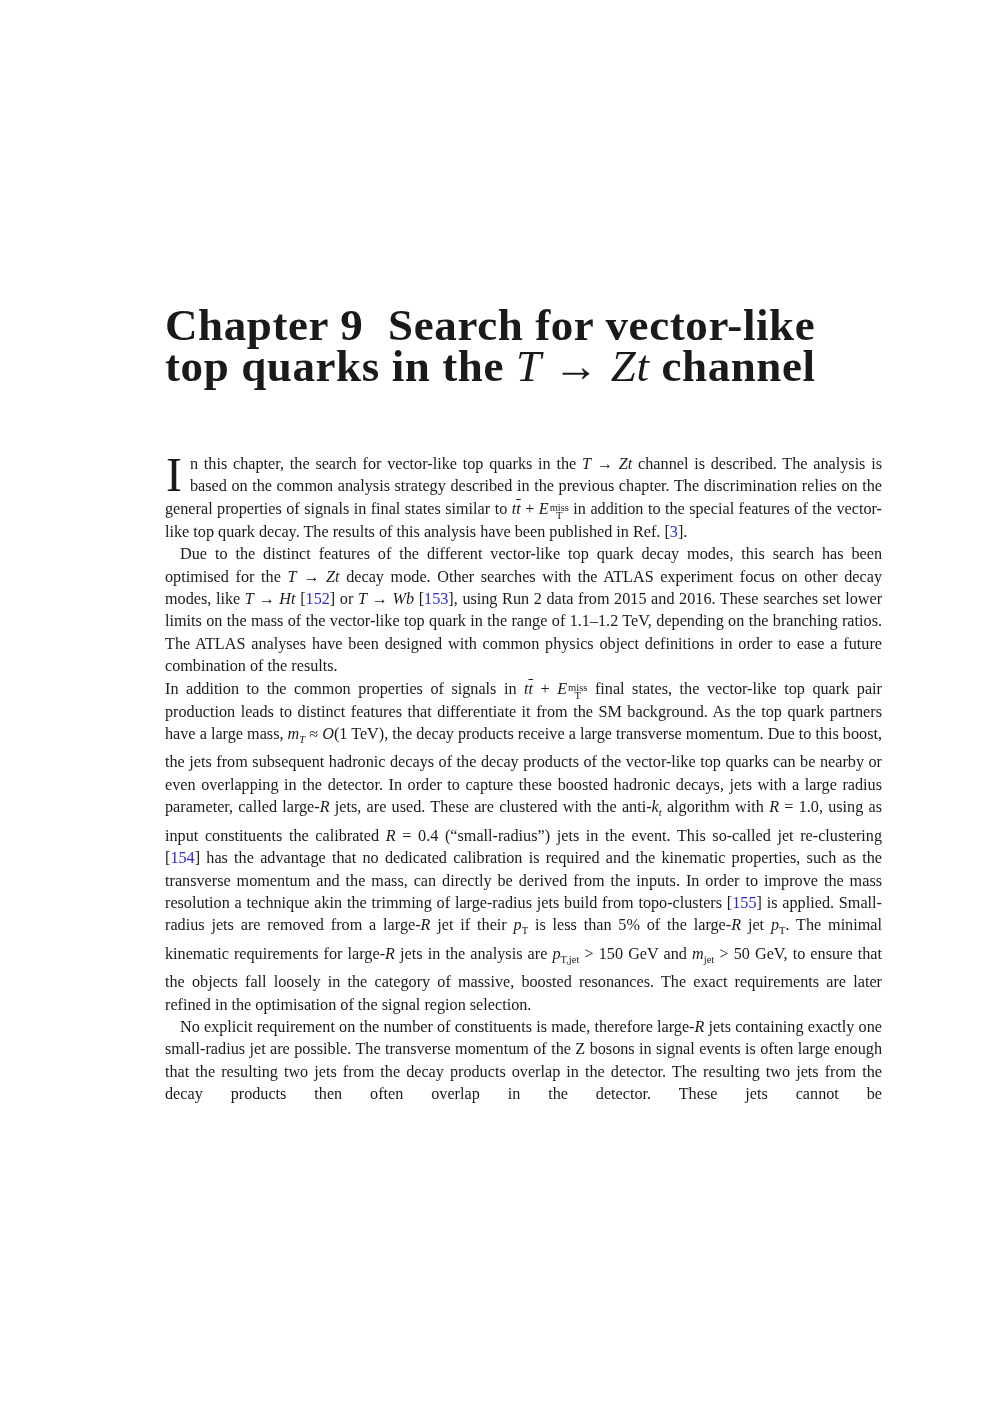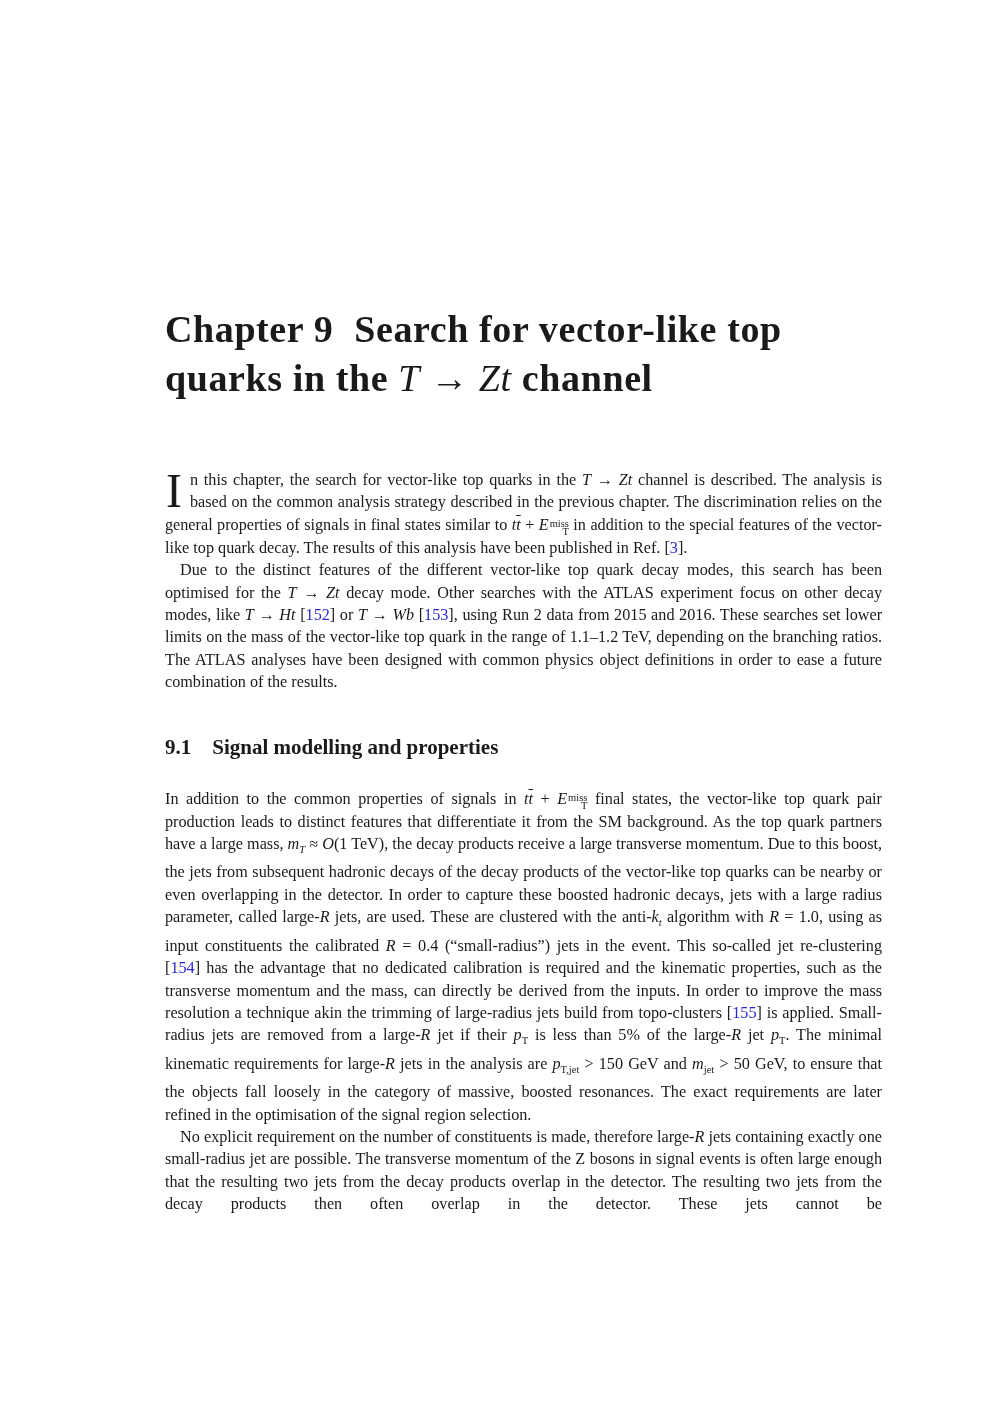--- a/index.html
+++ b/index.html
@@ -9,22 +9,22 @@
     color:#1a1a1a;
     font-family:"Liberation Serif","DejaVu Serif",serif;
   }
   .page{
     box-sizing:border-box;
     width:1000px;height:1414px;
     padding:0 118px 0 165px;
     position:relative;
   }
   h1.chapter-title{
-    font-size:38px;
-    line-height:49px;
+    font-size:45px;
+    line-height:41px;
     font-weight:700;
     letter-spacing:0.6px;
     margin:305px 0 0 0;
   }
   .chapter-title .seg-i{font-weight:400;font-style:italic;}
   .chapter-title .seg-m{font-weight:400;}
   .seg-chapnum{margin-right:0.55em;}
 
   .body-par{
     font-size:16.2px;
@@ -55,42 +55,39 @@
   .sec-num{margin-right:21px;}
 
   .seg-i{font-style:italic;}
   .seg-ol{font-style:italic;text-decoration:overline;}
   .seg-sub{font-size:10.5px;vertical-align:-4px;}
   .seg-isub{font-style:italic;font-size:10.5px;vertical-align:-4px;}
   .seg-cite{color:var(--cite,#2a2ad0);}
   .seg-supsub{
     display:inline-block;
     vertical-align:-5.5px;
-    text-align:right;
+    text-align:center;
     margin-left:1px;
   }
   .seg-supsub span{
     display:block;
     font-size:10.5px;
     line-height:8.5px;
     font-style:normal;
   }
 </style>
 </head>
 <body>
 
 <div class="page">
 
   <h1 class="chapter-title"><span class="seg-chapnum">Chapter 9</span><span class="seg-p">Search for vector-like top quarks in the </span><span class="seg-i">T</span><span class="seg-m"> → </span><span class="seg-i">Zt</span><span class="seg-p"> channel</span></h1>
 
   <p class="body-par par-first"><span class="dropcap">I</span><span><span class="seg-p">n this chapter, the search for vector-like top quarks in the </span><span class="seg-i">T</span><span class="seg-m"> → </span><span class="seg-i">Zt</span><span class="seg-p"> channel is described. The analysis is based on the common analysis strategy described in the previous chapter. The discrimination relies on the general properties of signals in final states similar to </span><span class="seg-i">t</span><span class="seg-ol">t</span><span class="seg-m"> + </span><span class="seg-i">E</span><span class="seg-supsub"><span>miss</span><span>T</span></span><span class="seg-p"> in addition to the special features of the vector-like top quark decay. The results of this analysis have been published in Ref. [</span><span class="seg-cite">3</span><span class="seg-p">].</span></span></p>
 
   <p class="body-par par-follow indent"><span class="seg-p">Due to the distinct features of the different vector-like top quark decay modes, this search has been optimised for the </span><span class="seg-i">T</span><span class="seg-m"> → </span><span class="seg-i">Zt</span><span class="seg-p"> decay mode. Other searches with the ATLAS experiment focus on other decay modes, like </span><span class="seg-i">T</span><span class="seg-m"> → </span><span class="seg-i">Ht</span><span class="seg-p"> [</span><span class="seg-cite">152</span><span class="seg-p">] or </span><span class="seg-i">T</span><span class="seg-m"> → </span><span class="seg-i">Wb</span><span class="seg-p"> [</span><span class="seg-cite">153</span><span class="seg-p">], using Run 2 data from 2015 and 2016. These searches set lower limits on the mass of the vector-like top quark in the range of 1.1–1.2 TeV, depending on the branching ratios. The ATLAS analyses have been designed with common physics object definitions in order to ease a future combination of the results.</span></p>
 
-  <h2 class="section-heading">
-    <span class="sec-num">9.1</span><span>Signal modelling and properties</span>
-  </h2>
 
   <p class="body-par"><span class="seg-p">In addition to the common properties of signals in </span><span class="seg-i">t</span><span class="seg-ol">t</span><span class="seg-m"> + </span><span class="seg-i">E</span><span class="seg-supsub"><span>miss</span><span>T</span></span><span class="seg-p"> final states, the vector-like top quark pair production leads to distinct features that differentiate it from the SM background. As the top quark partners have a large mass, </span><span class="seg-i">m</span><span class="seg-isub">T</span><span class="seg-m"> ≈ </span><span class="seg-i">O</span><span class="seg-p">(1 TeV), the decay products receive a large transverse momentum. Due to this boost, the jets from subsequent hadronic decays of the decay products of the vector-like top quarks can be nearby or even overlapping in the detector. In order to capture these boosted hadronic decays, jets with a large radius parameter, called large-</span><span class="seg-i">R</span><span class="seg-p"> jets, are used. These are clustered with the anti-</span><span class="seg-i">k</span><span class="seg-isub">t</span><span class="seg-p"> algorithm with </span><span class="seg-i">R</span><span class="seg-p"> = 1.0, using as input constituents the calibrated </span><span class="seg-i">R</span><span class="seg-p"> = 0.4 (“small-radius”) jets in the event. This so-called jet re-clustering [</span><span class="seg-cite">154</span><span class="seg-p">] has the advantage that no dedicated calibration is required and the kinematic properties, such as the transverse momentum and the mass, can directly be derived from the inputs. In order to improve the mass resolution a technique akin the trimming of large-radius jets build from topo-clusters [</span><span class="seg-cite">155</span><span class="seg-p">] is applied. Small-radius jets are removed from a large-</span><span class="seg-i">R</span><span class="seg-p"> jet if their </span><span class="seg-i">p</span><span class="seg-sub">T</span><span class="seg-p"> is less than 5% of the large-</span><span class="seg-i">R</span><span class="seg-p"> jet </span><span class="seg-i">p</span><span class="seg-sub">T</span><span class="seg-p">. The minimal kinematic requirements for large-</span><span class="seg-i">R</span><span class="seg-p"> jets in the analysis are </span><span class="seg-i">p</span><span class="seg-sub">T,jet</span><span class="seg-p"> &gt; 150 GeV and </span><span class="seg-i">m</span><span class="seg-sub">jet</span><span class="seg-p"> &gt; 50 GeV, to ensure that the objects fall loosely in the category of massive, boosted resonances. The exact requirements are later refined in the optimisation of the signal region selection.</span></p>
 
   <p class="body-par par-follow indent continued"><span class="seg-p">No explicit requirement on the number of constituents is made, therefore large-</span><span class="seg-i">R</span><span class="seg-p"> jets containing exactly one small-radius jet are possible. The transverse momentum of the Z bosons in signal events is often large enough that the resulting two jets from the decay products overlap in the detector. The resulting two jets from the decay products then often overlap in the detector. These jets cannot be</span></p>
 
 </div>
 
 </body></html>

